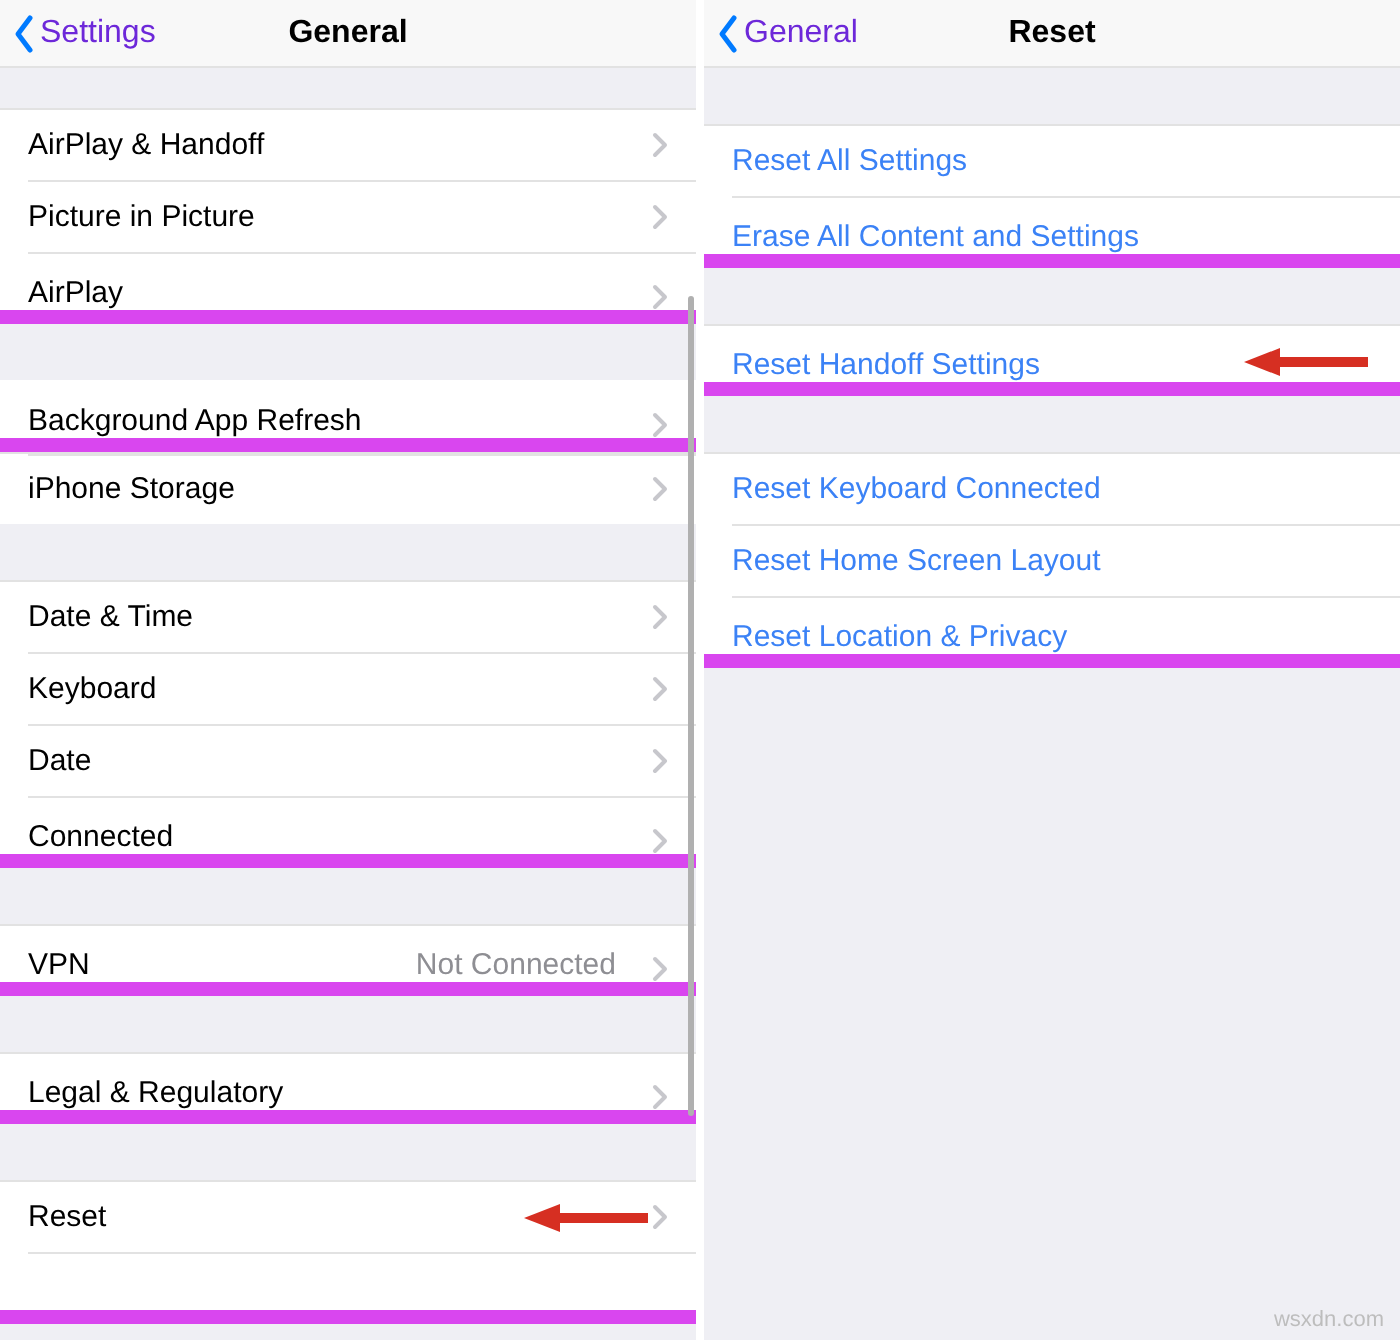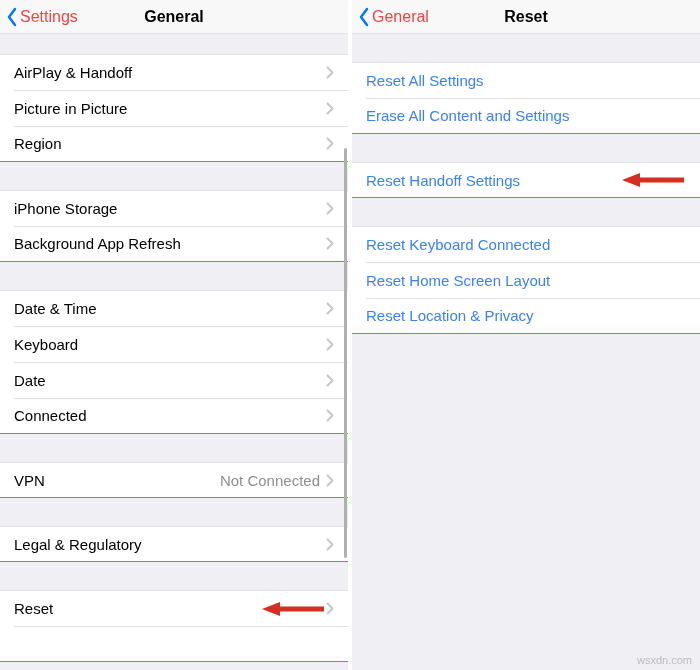--- a/index.html
+++ b/index.html
@@ -28,21 +28,21 @@
       height: 34px;
       background: #f8f8f8;
       display: flex;
       align-items: center;
       position: relative;
       border-bottom: 1px solid #e2e2e2;
     }
     .back-btn {
       display: flex;
       align-items: center;
-      color: #ef4444;
+      color: #6d28d9;
       font-size: 16px;
       padding-left: 6px;
       cursor: pointer;
     }
     .back-chevron {
       width: 12px;
       height: 20px;
       margin-right: 2px;
     }
     .nav-title {
@@ -71,23 +71,23 @@
       cursor: pointer;
     }
     .row + .row::before {
       content: "";
       position: absolute;
       top: 0; left: 14px; right: 0;
       height: 1px;
       background: #e2e2e2;
     }
     .group-top { border-top: 1px solid #e2e2e2; }
-    .group-bot { border-bottom: 1px solid #d946ef; }
+    .group-bot { border-bottom: 7px solid #d946ef; align-items: flex-end; }
     .row-label { flex: 1; }
-    .row-detail { color: #8e8e93; font-size: 15px; margin-right: 6px; }
+    .row-detail { color: #8e8e93; font-size: 15px; margin-right: 18px; }
     .chevron {
       width: 8px; height: 13px;
       color: #c7c7cc;
     }
     .row-link { color: #007aff; }
     .row-link .row-label { color: #3b82f6; }
     .arrow-callout {
       position: absolute;
       pointer-events: none;
     }
@@ -135,34 +135,34 @@
               <polyline points="1.5,1.5 6.5,6.5 1.5,11.5" fill="none" stroke="#c7c7cc" stroke-width="2" stroke-linecap="round" stroke-linejoin="round"></polyline>
             </svg>
           </div>
           <div class="row">
             <span class="row-label">Picture in Picture</span>
             <svg class="chevron" viewBox="0 0 8 13">
               <polyline points="1.5,1.5 6.5,6.5 1.5,11.5" fill="none" stroke="#c7c7cc" stroke-width="2" stroke-linecap="round" stroke-linejoin="round"></polyline>
             </svg>
           </div>
           <div class="row group-bot">
-            <span class="row-label">Region</span>
-            <svg class="chevron" viewBox="0 0 8 13">
-              <polyline points="1.5,1.5 6.5,6.5 1.5,11.5" fill="none" stroke="#c7c7cc" stroke-width="2" stroke-linecap="round" stroke-linejoin="round"></polyline>
-            </svg>
-          </div>
-          <div class="group-gap"></div>
-          <div class="row group-top">
-            <span class="row-label">iPhone Storage</span>
-            <svg class="chevron" viewBox="0 0 8 13">
-              <polyline points="1.5,1.5 6.5,6.5 1.5,11.5" fill="none" stroke="#c7c7cc" stroke-width="2" stroke-linecap="round" stroke-linejoin="round"></polyline>
-            </svg>
-          </div>
+            <span class="row-label">AirPlay</span>
+            <svg class="chevron" viewBox="0 0 8 13">
+              <polyline points="1.5,1.5 6.5,6.5 1.5,11.5" fill="none" stroke="#c7c7cc" stroke-width="2" stroke-linecap="round" stroke-linejoin="round"></polyline>
+            </svg>
+          </div>
+          <div class="group-gap"></div>
           <div class="row group-bot">
             <span class="row-label">Background App Refresh</span>
+            <svg class="chevron" viewBox="0 0 8 13">
+              <polyline points="1.5,1.5 6.5,6.5 1.5,11.5" fill="none" stroke="#c7c7cc" stroke-width="2" stroke-linecap="round" stroke-linejoin="round"></polyline>
+            </svg>
+          </div>
+          <div class="row group-top">
+            <span class="row-label">iPhone Storage</span>
             <svg class="chevron" viewBox="0 0 8 13">
               <polyline points="1.5,1.5 6.5,6.5 1.5,11.5" fill="none" stroke="#c7c7cc" stroke-width="2" stroke-linecap="round" stroke-linejoin="round"></polyline>
             </svg>
           </div>
           <div class="group-gap"></div>
           <div class="row group-top">
             <span class="row-label">Date &amp; Time</span>
             <svg class="chevron" viewBox="0 0 8 13">
               <polyline points="1.5,1.5 6.5,6.5 1.5,11.5" fill="none" stroke="#c7c7cc" stroke-width="2" stroke-linecap="round" stroke-linejoin="round"></polyline>
             </svg>

